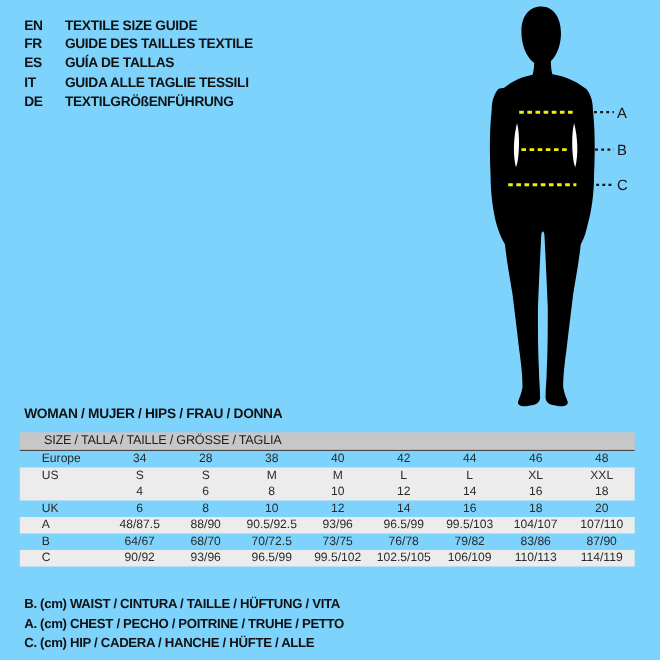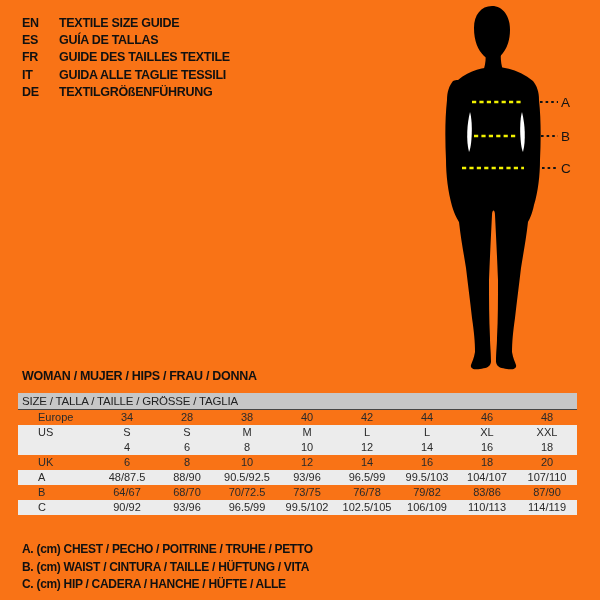--- a/index.html
+++ b/index.html
@@ -1,41 +1,41 @@
 <!DOCTYPE html>
 <html style="--header-bg: #c7c7c7; --shade-bg: #ececec;"><head>
 <meta charset="utf-8">
 <style>
   html,body { margin:0; padding:0; }
   body {
     width:600px; height:600px; background:#ffffff; position:relative;
     font-family:"Liberation Sans","DejaVu Sans",sans-serif; color:#111;
     overflow:hidden;
   }
-  .canvas { position:absolute; left:0; top:0; width:600px; height:600px; background:#f97316; }
+  .canvas { position:absolute; left:0; top:0; width:600px; height:600px; background:#7dd3fc; }
 
   
   .langs { position:absolute; left:22px; top:14px; }
   .lang-row { display:flex; height:17.4px; align-items:center;
               font-weight:bold; font-size:12.5px; letter-spacing:-0.3px; white-space:nowrap; }
   .lang-code { width:37px; flex:0 0 37px; }
 
   
   .figure { position:absolute; left:400px; top:0; width:200px; height:390px; }
   .figure svg { display:block; width:200px; height:390px; }
   .figure text { font-family:"Liberation Sans","DejaVu Sans",sans-serif; font-size:13.5px; fill:#141414; }
 
   
   .section-title { position:absolute; left:22px; top:369px;
                    font-weight:bold; font-size:12.5px; letter-spacing:-0.3px; white-space:nowrap; }
 
   
   .size-table { position:absolute; left:18px; top:393px; width:559px; font-size:11px; color:#2a2a2a; }
   .size-table .thead { background:var(--header-bg,#c7c7c7); height:16px; line-height:16px;
-                       border-bottom:1px solid #464646; padding-left:4px;
+                       border-bottom:1px solid #464646; padding-left:22px;
                        font-size:11.5px; color:#222; letter-spacing:-0.2px; white-space:nowrap; }
   .trow { display:grid; grid-template-columns:79px repeat(8,60px); height:15px; line-height:15px; }
   .trow.shaded { background:var(--shade-bg,#ececec); }
   .cell { text-align:center; overflow:hidden; }
   .label-cell { text-align:left; padding-left:4px;margin-left:16px; }
 
   
   .legend { position:absolute; left:22px; top:542px; }
   .legend-line { height:17.6px; font-weight:bold; font-size:12px; letter-spacing:-0.3px; white-space:nowrap; }
 </style>
@@ -43,26 +43,26 @@
 <body>
 
 <div class="canvas">
 
   <div class="langs">
       <div class="lang-row">
         <span class="lang-code">EN</span>
         <span class="lang-label">TEXTILE SIZE GUIDE</span>
       </div>
       <div class="lang-row">
+        <span class="lang-code">FR</span>
+        <span class="lang-label">GUIDE DES TAILLES TEXTILE</span>
+      </div>
+      <div class="lang-row">
         <span class="lang-code">ES</span>
         <span class="lang-label">GUÍA DE TALLAS</span>
-      </div>
-      <div class="lang-row">
-        <span class="lang-code">FR</span>
-        <span class="lang-label">GUIDE DES TAILLES TEXTILE</span>
       </div>
       <div class="lang-row">
         <span class="lang-code">IT</span>
         <span class="lang-label">GUIDA ALLE TAGLIE TESSILI</span>
       </div>
       <div class="lang-row">
         <span class="lang-code">DE</span>
         <span class="lang-label">TEXTILGRÖßENFÜHRUNG</span>
       </div>
     </div>
@@ -202,18 +202,18 @@
           <span class="cell">99.5/102</span>
           <span class="cell">102.5/105</span>
           <span class="cell">106/109</span>
           <span class="cell">110/113</span>
           <span class="cell">114/119</span>
         </div>
       </div>
   </div>
 
   <div class="legend">
+      <div class="legend-line">B. (cm) WAIST / CINTURA / TAILLE / HÜFTUNG / VITA</div>
       <div class="legend-line">A. (cm) CHEST / PECHO / POITRINE / TRUHE / PETTO</div>
-      <div class="legend-line">B. (cm) WAIST / CINTURA / TAILLE / HÜFTUNG / VITA</div>
       <div class="legend-line">C. (cm) HIP / CADERA / HANCHE / HÜFTE / ALLE</div>
     </div>
 
 </div>
 
 </body></html>

